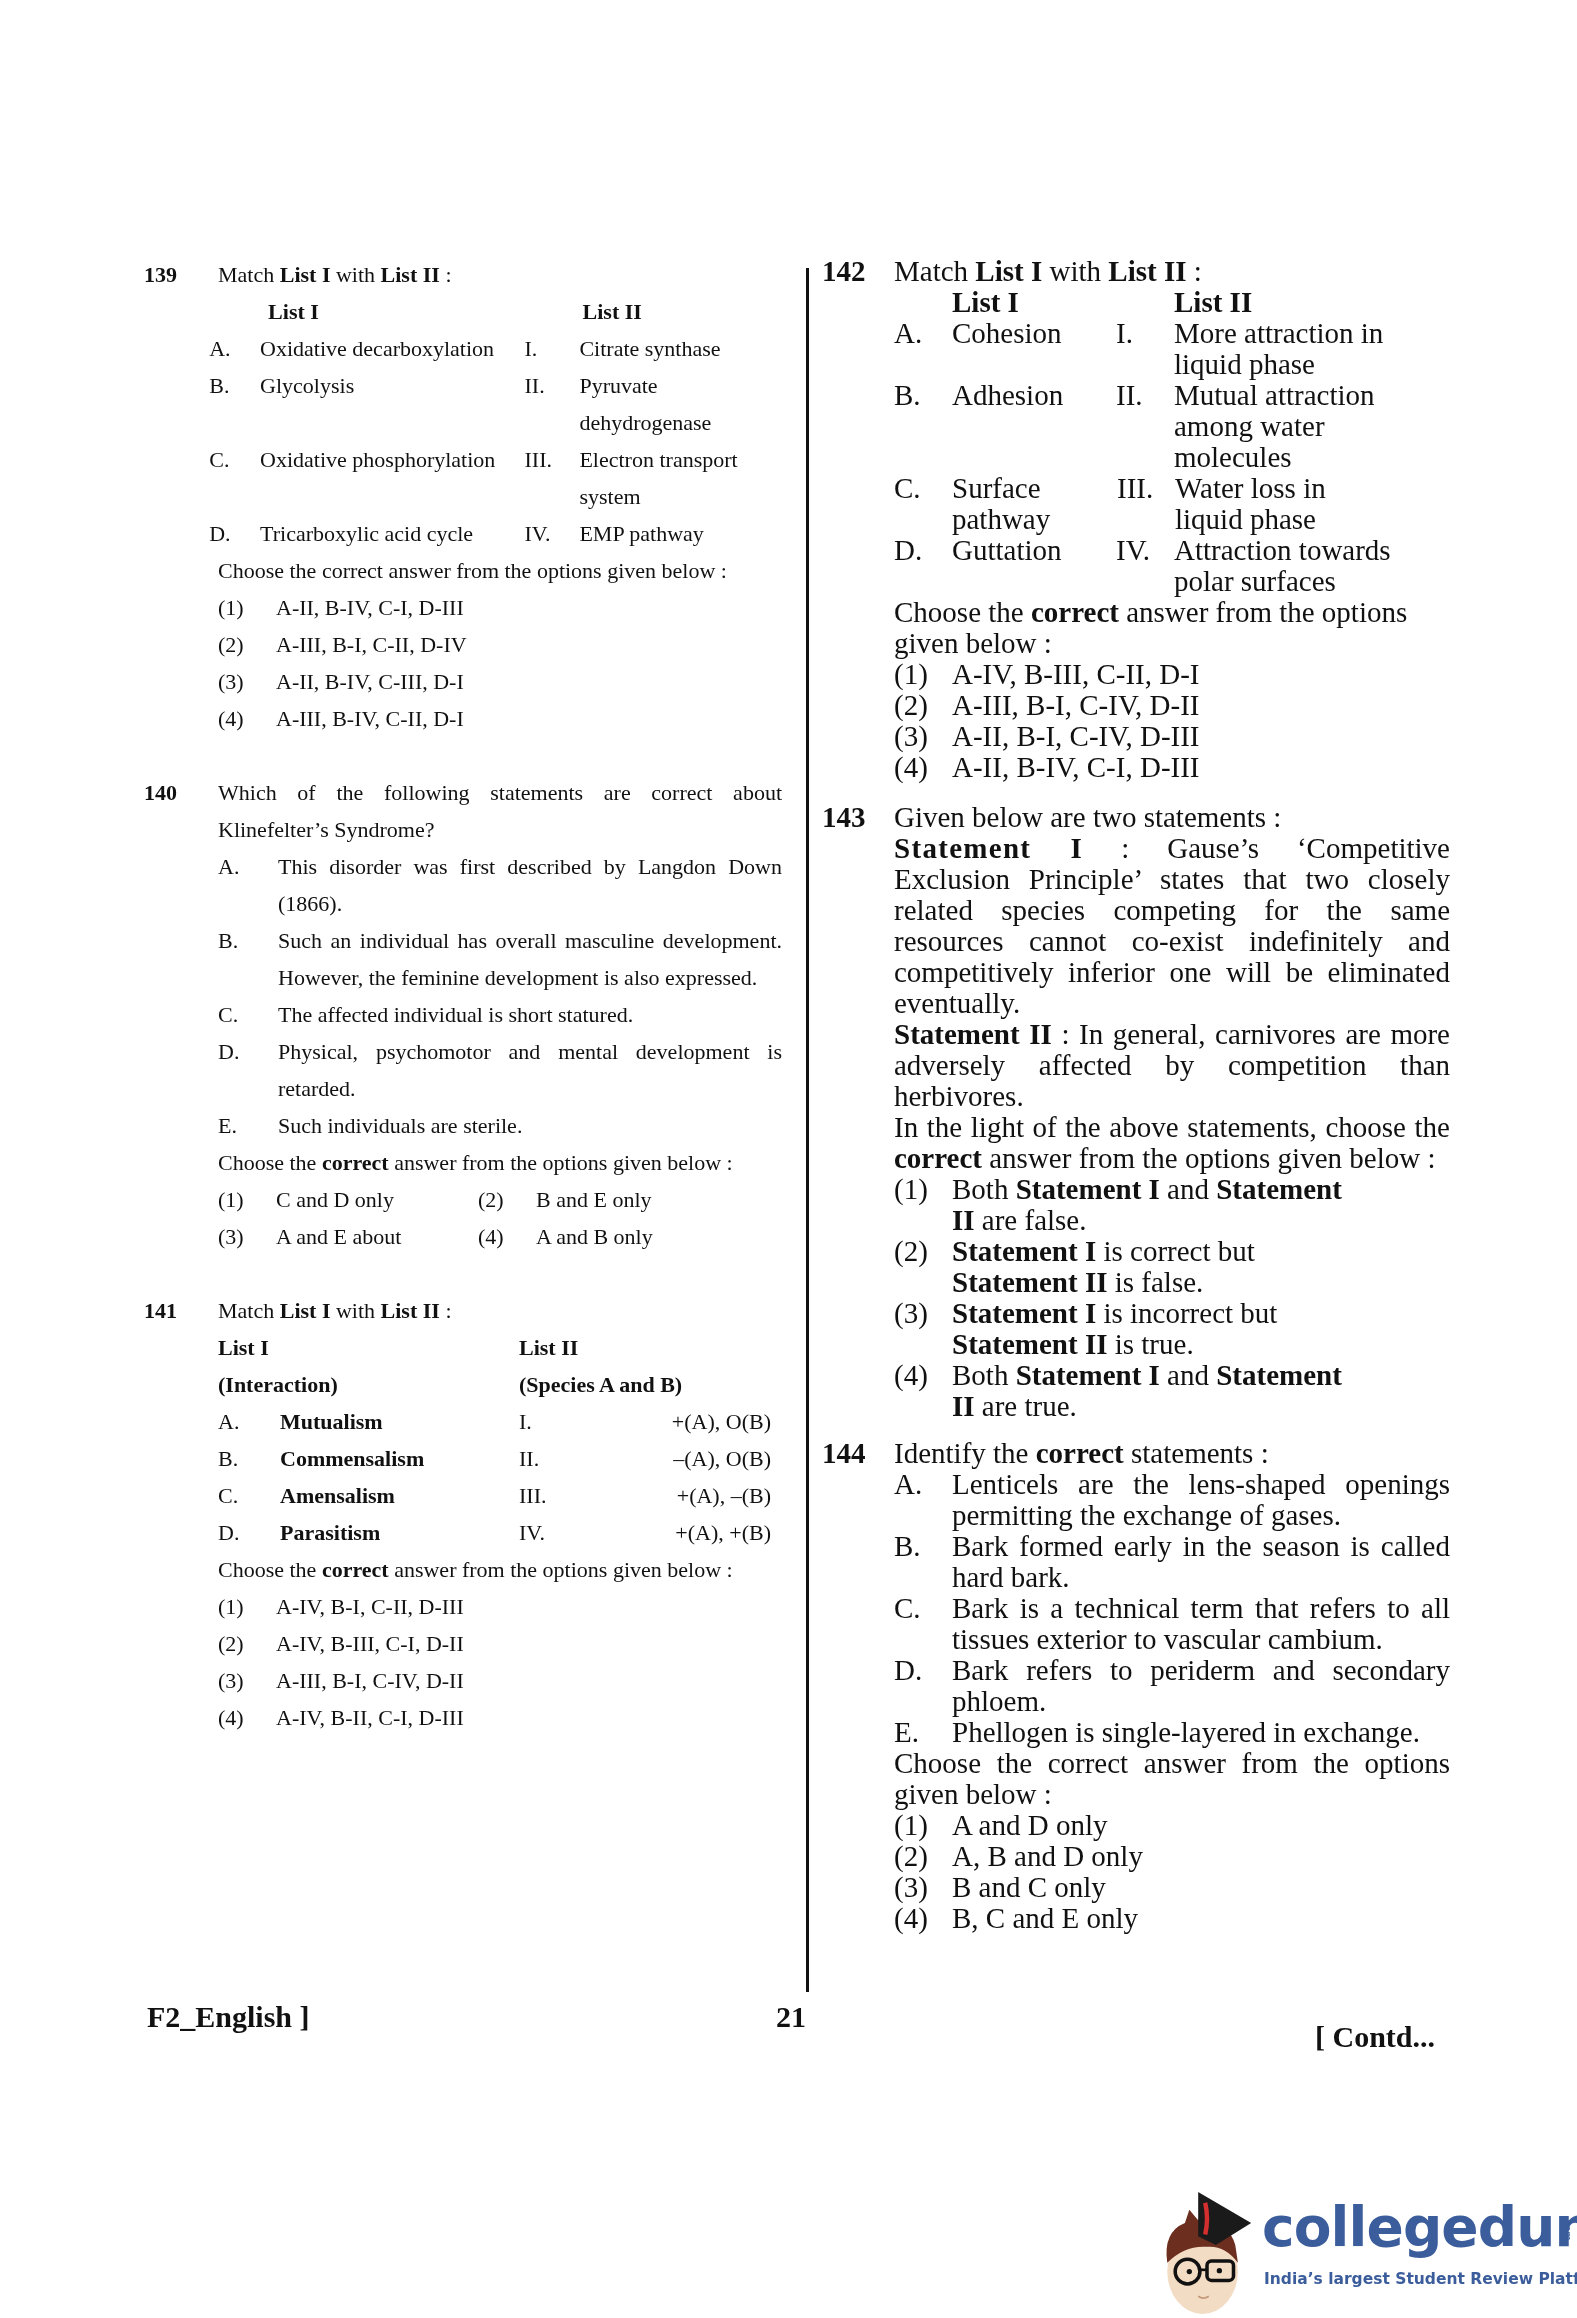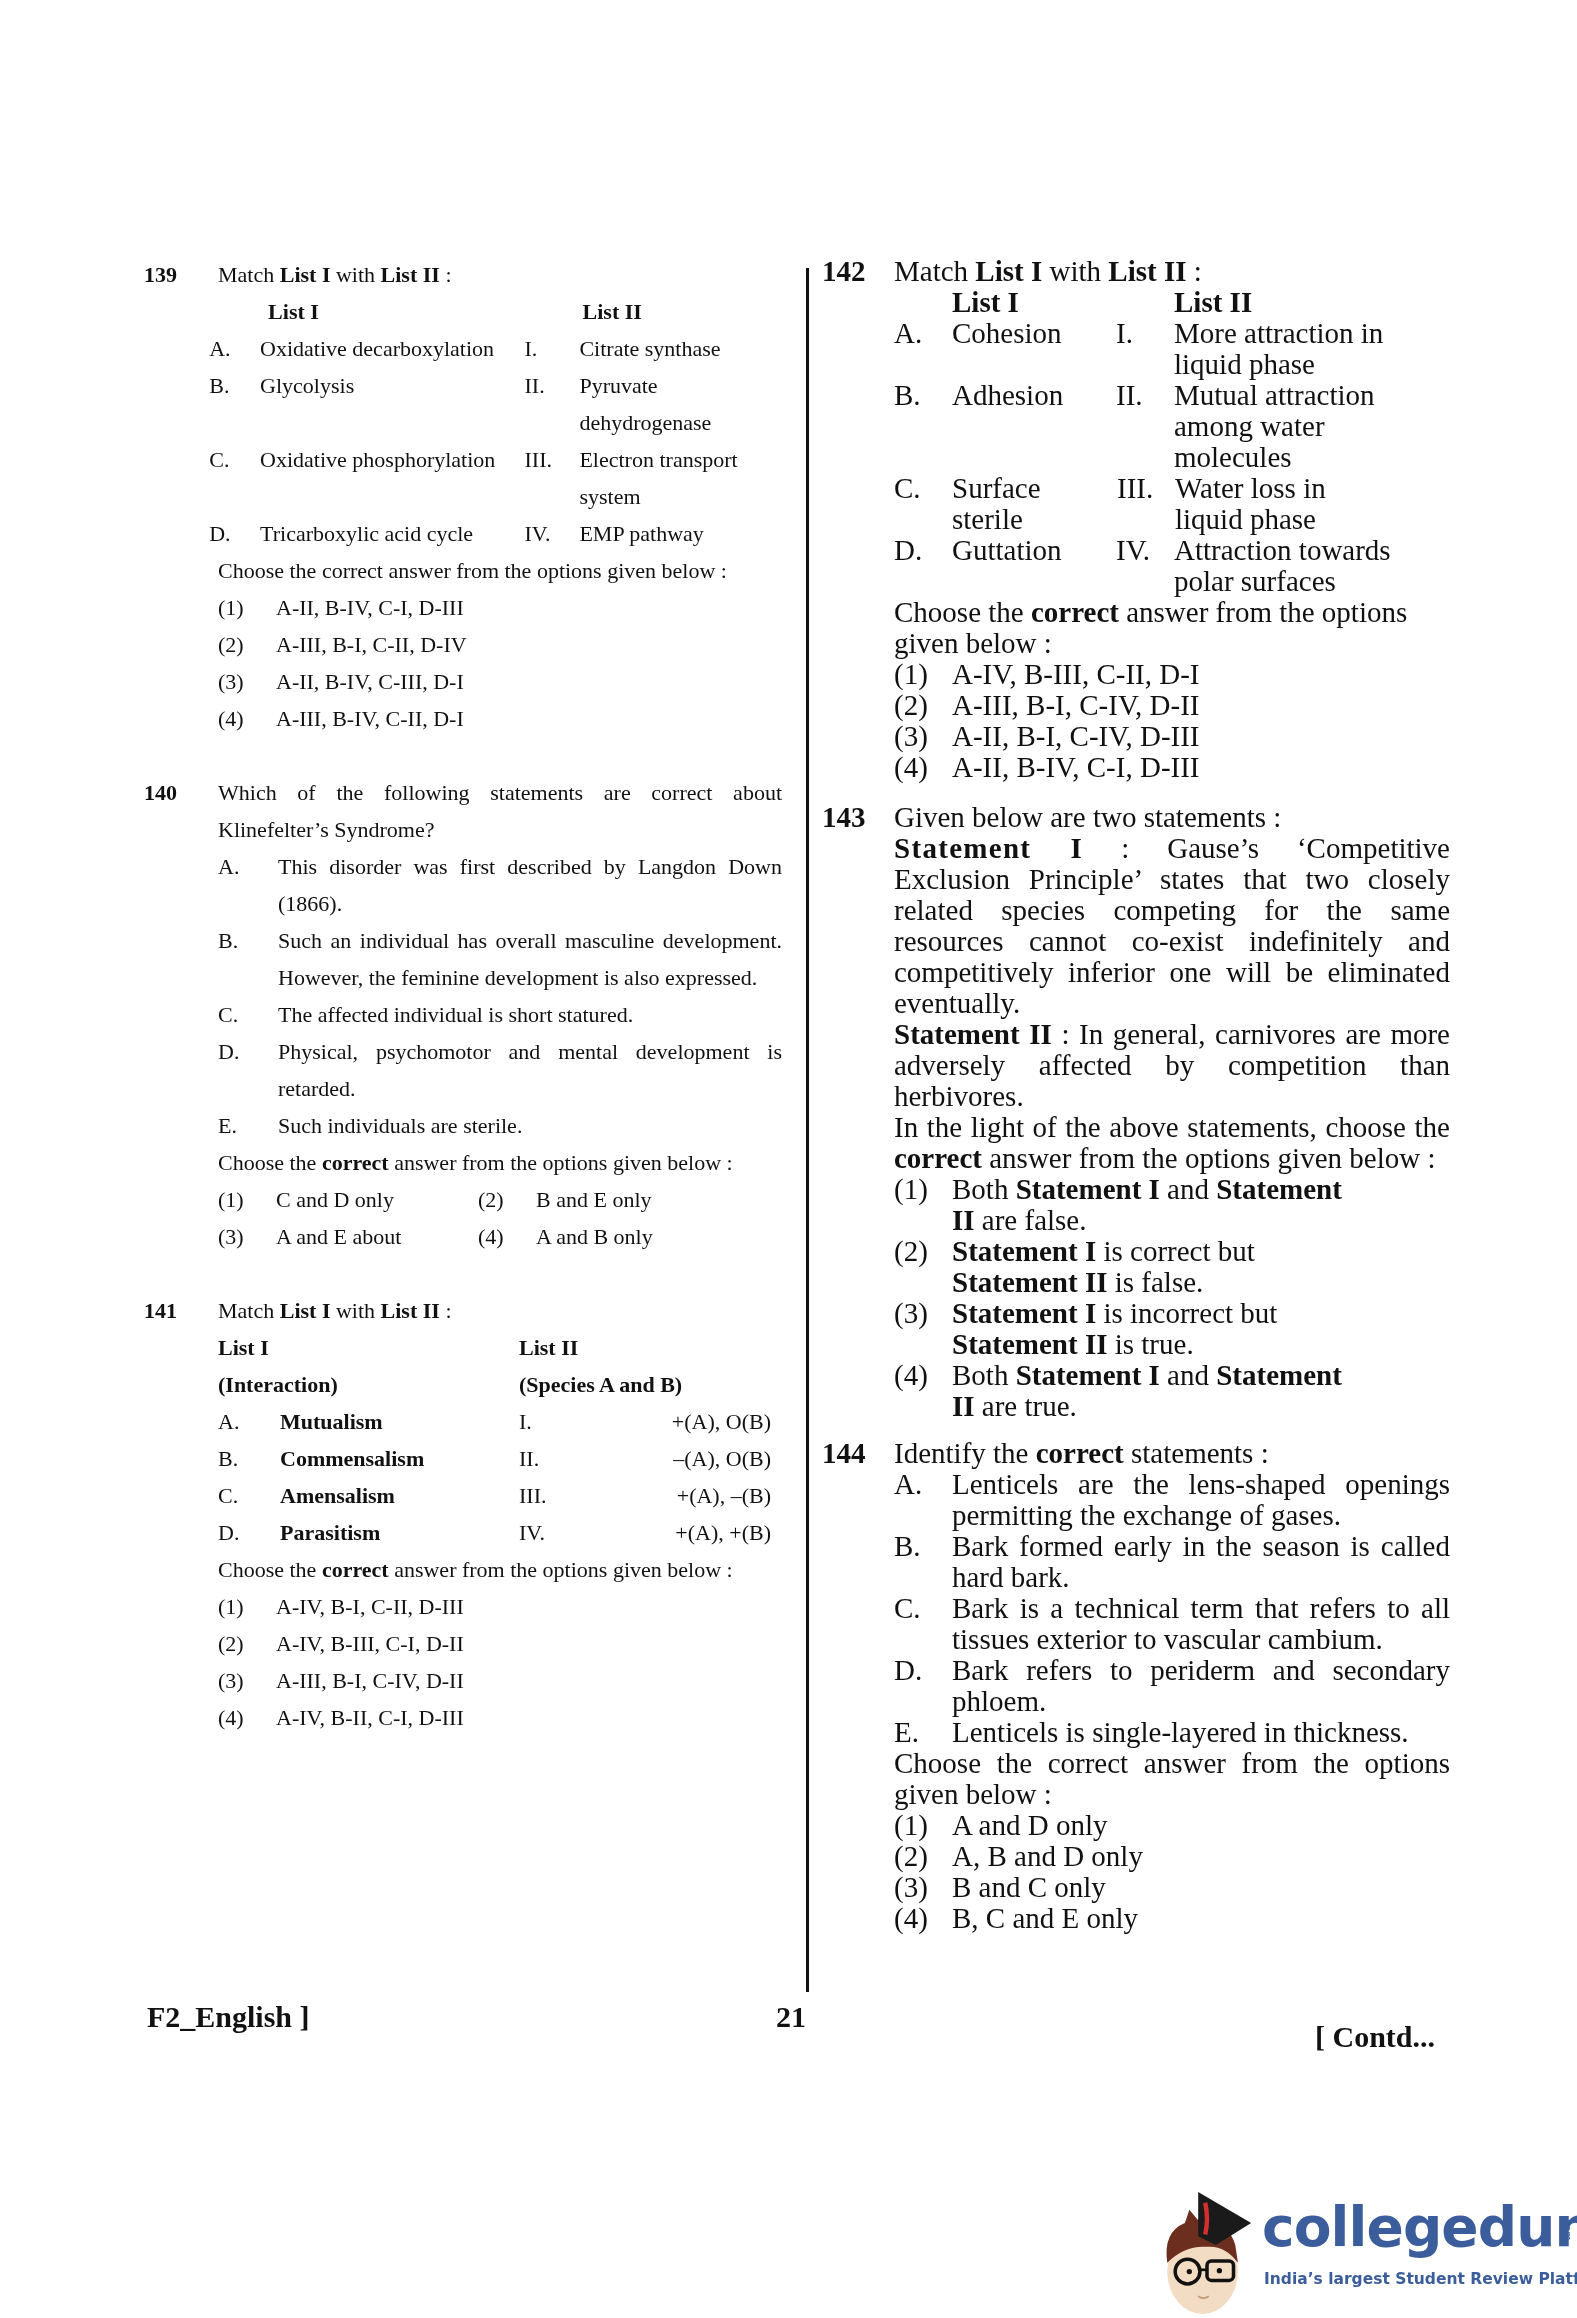--- a/index.html
+++ b/index.html
@@ -233,21 +233,21 @@
         <span class="l2txt">More attraction in liquid phase</span>
     </div>
     <div class="mtrow">
       <span class="l1lab">B.</span>
         <span class="l1txt">Adhesion</span>
       <span class="l2lab">II.</span>
         <span class="l2txt" style="width:203px">Mutual attraction among water molecules</span>
     </div>
     <div class="mtrow">
       <span class="l1lab">C.</span>
-        <span class="l1txt" style="width:115px;margin-right:50px">Surface sterile</span>
+        <span class="l1txt" style="width:115px;margin-right:50px">Surface pathway</span>
       <span class="l2lab">III.</span>
         <span class="l2txt" style="width:177px">Water loss in liquid phase</span>
     </div>
     <div class="mtrow">
       <span class="l1lab">D.</span>
         <span class="l1txt">Guttation</span>
       <span class="l2lab">IV.</span>
         <span class="l2txt" style="width:248px">Attraction towards polar surfaces</span>
     </div>
     <div><span>Choose the </span><b>correct</b><span> answer from the options given below :</span></div>
@@ -311,21 +311,21 @@
     <div class="row">
         <span class="lbl">C.</span>
         <span class="txt just">Bark is a technical term that refers to all tissues exterior to vascular cambium.</span>
       </div>
     <div class="row">
         <span class="lbl">D.</span>
         <span class="txt just">Bark refers to periderm and secondary phloem.</span>
       </div>
     <div class="row">
         <span class="lbl">E.</span>
-        <span class="txt">Lenticels is single-layered in thickness.</span>
+        <span class="txt">Phellogen is single-layered in exchange.</span>
       </div>
     <div class="just">Choose the correct answer from the options given below :</div>
     <div class="row opt">
         <span class="lbl">(1)</span>
         <span class="txt">A and D only</span>
       </div>
     <div class="row opt">
         <span class="lbl">(2)</span>
         <span class="txt">A, B and D only</span>
       </div>

